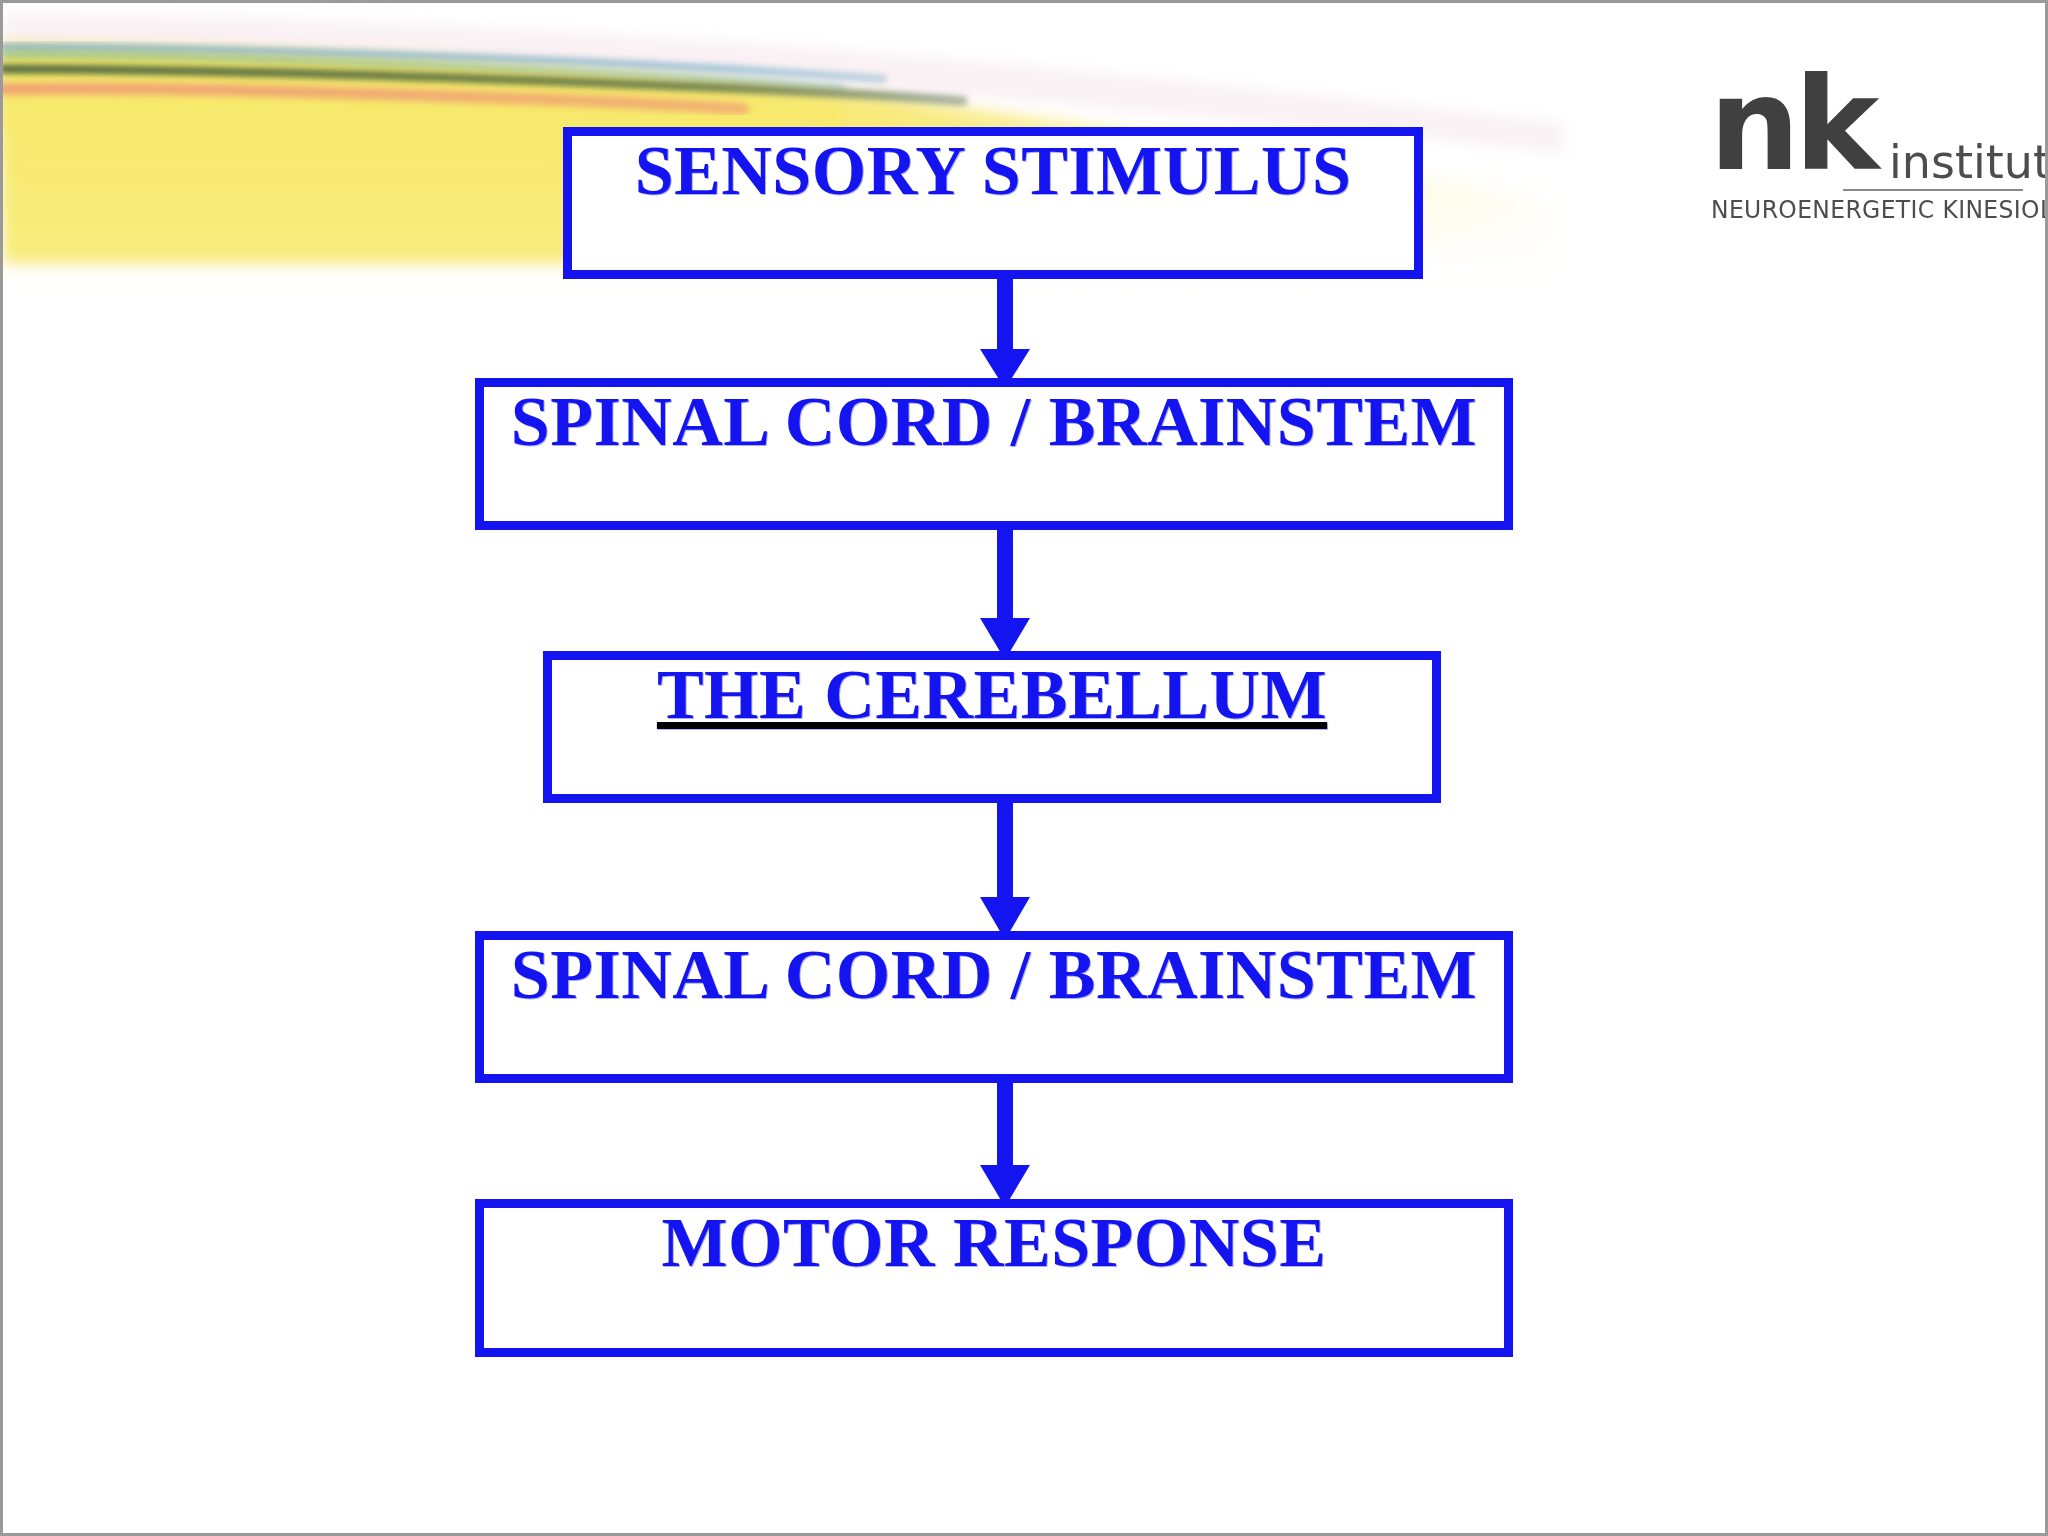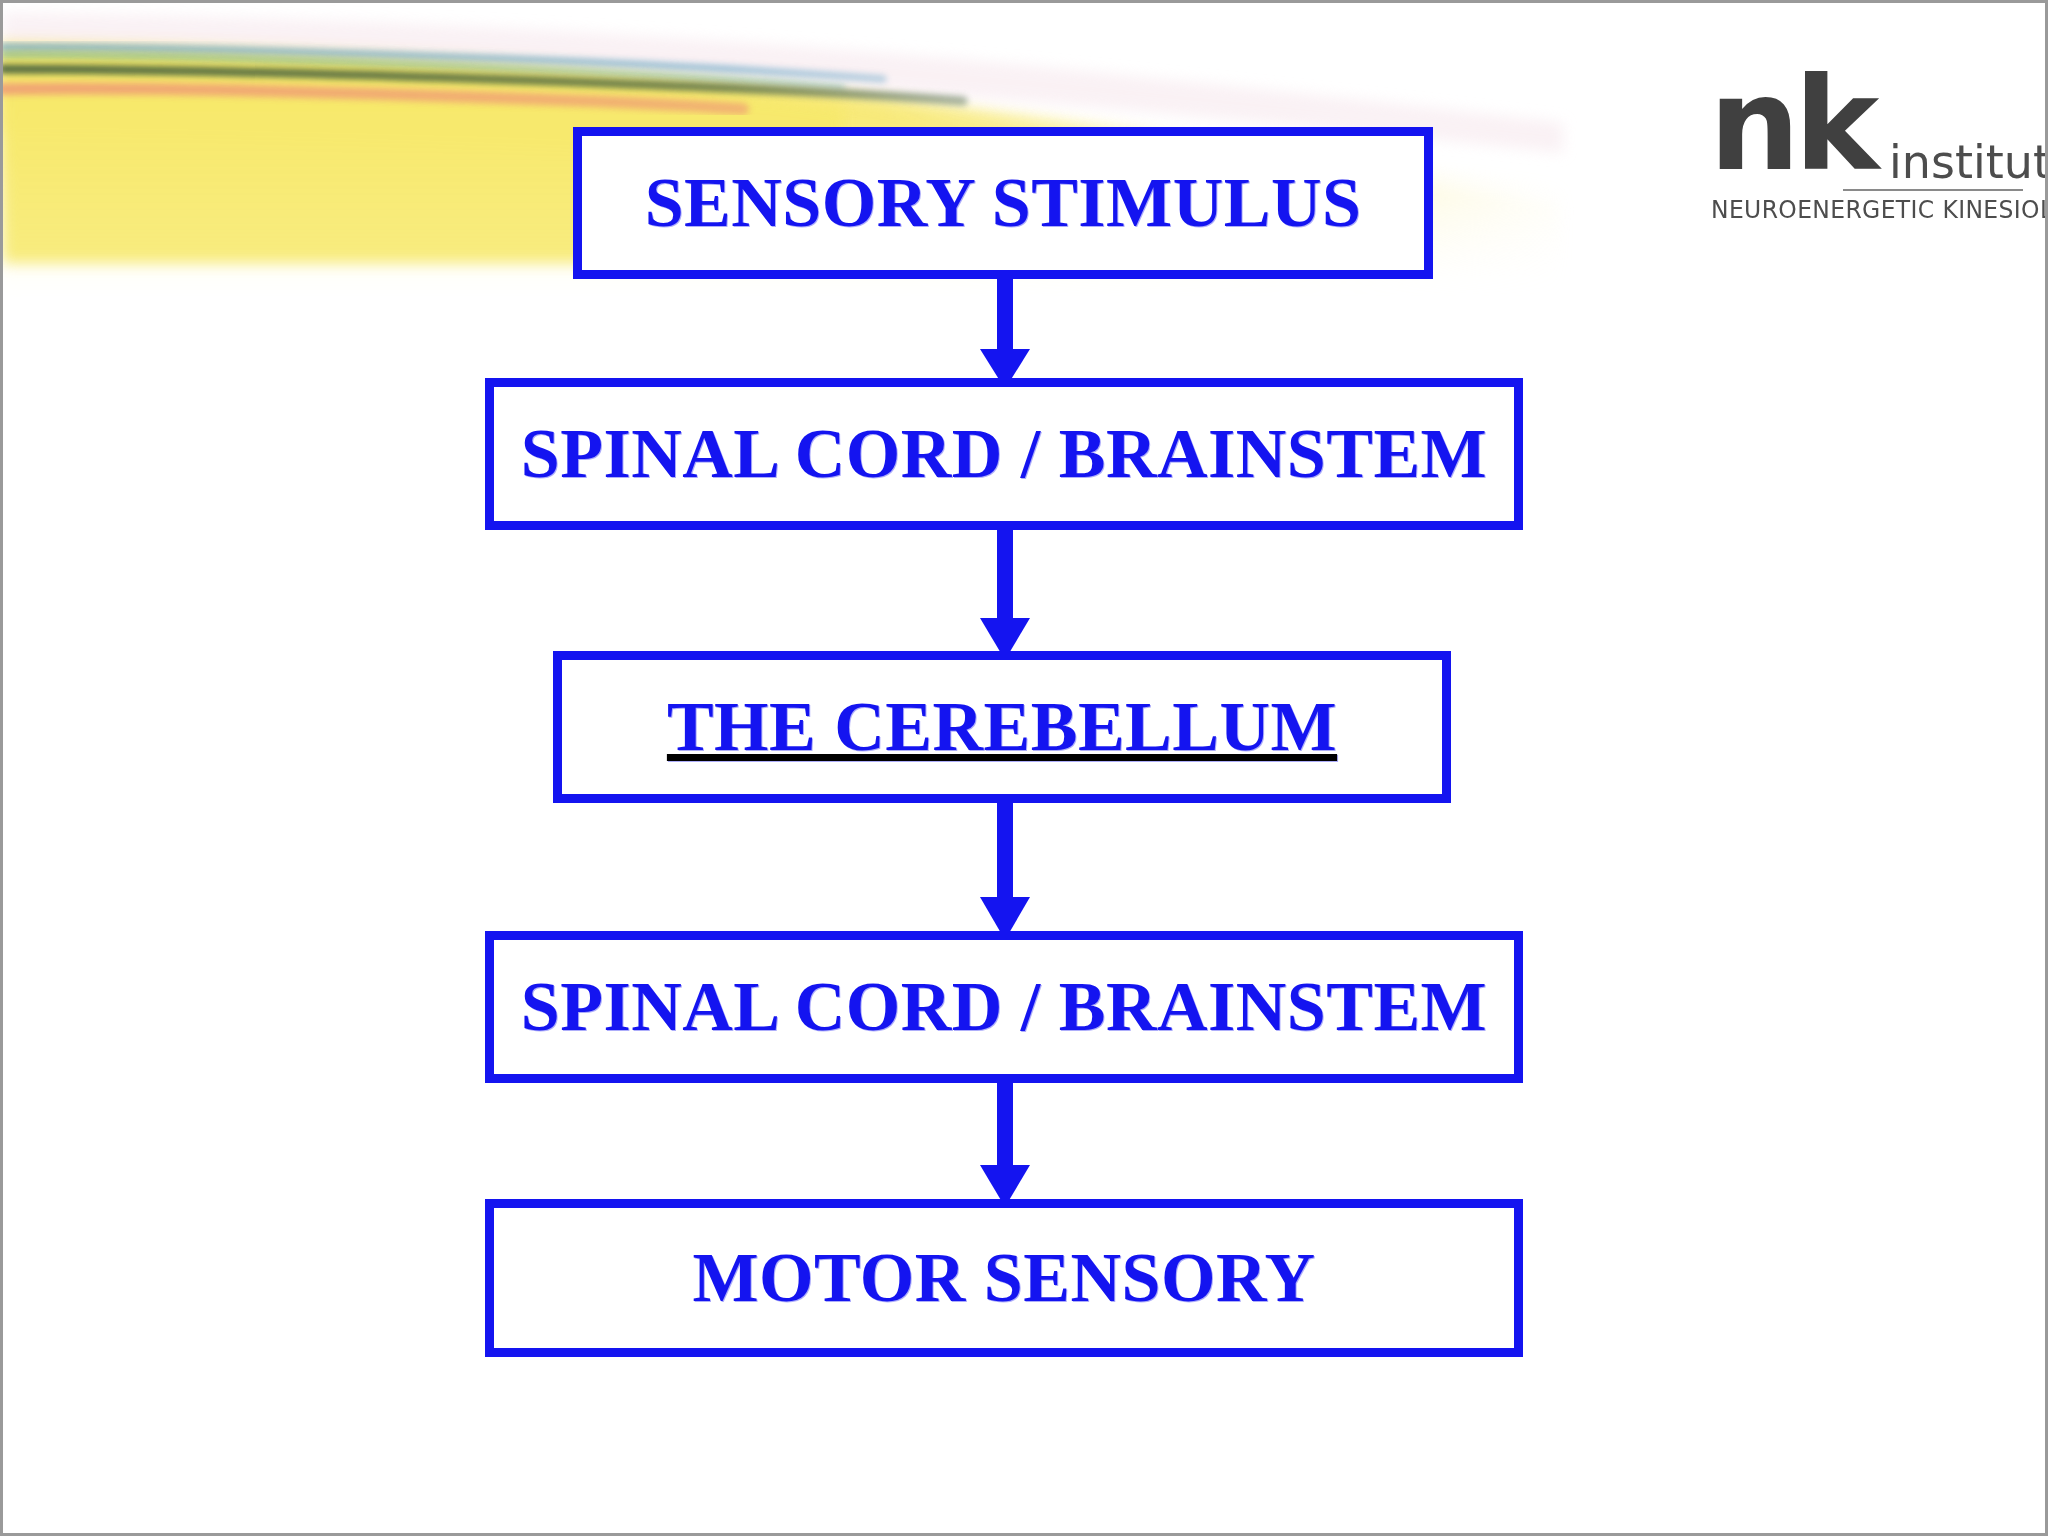--- a/index.html
+++ b/index.html
@@ -84,24 +84,23 @@
 
   
   .flow-box {
     position: absolute;
     box-sizing: border-box;
     background: #ffffff;
     border: 9px solid #1414f0;
     outline: 2px solid #ffffff;
     outline-offset: -13px;
     display: flex;
-    align-items: center;
+    align-items: flex-start;
     justify-content: center;
     z-index: 3;
-    margin-left: 10px;
   }
   .flow-box .label {
     color: #1414f0;
     font-family: "Liberation Serif", "DejaVu Serif", serif;
     font-weight: 700;
     font-size: 70px;
     line-height: 1;
     letter-spacing: 0.5px;
     white-space: nowrap;
     text-shadow: 1px 1px 0 rgba(20,20,240,0.35);
@@ -231,16 +230,16 @@
   </div>
 
   <div class="arrow" id="arrow-4">
     <svg viewBox="0 0 54 132" preserveAspectRatio="none" aria-hidden="true">
       <rect x="19" y="0" width="16" height="92" fill="#1414f0"></rect>
       <polygon points="2,90 52,90 27,132" fill="#1414f0"></polygon>
     </svg>
   </div>
 
   <div class="flow-box" id="box-5">
-    <span class="label">MOTOR SENSORY</span>
+    <span class="label">MOTOR RESPONSE</span>
   </div>
 
 </div>
 
 </body></html>

